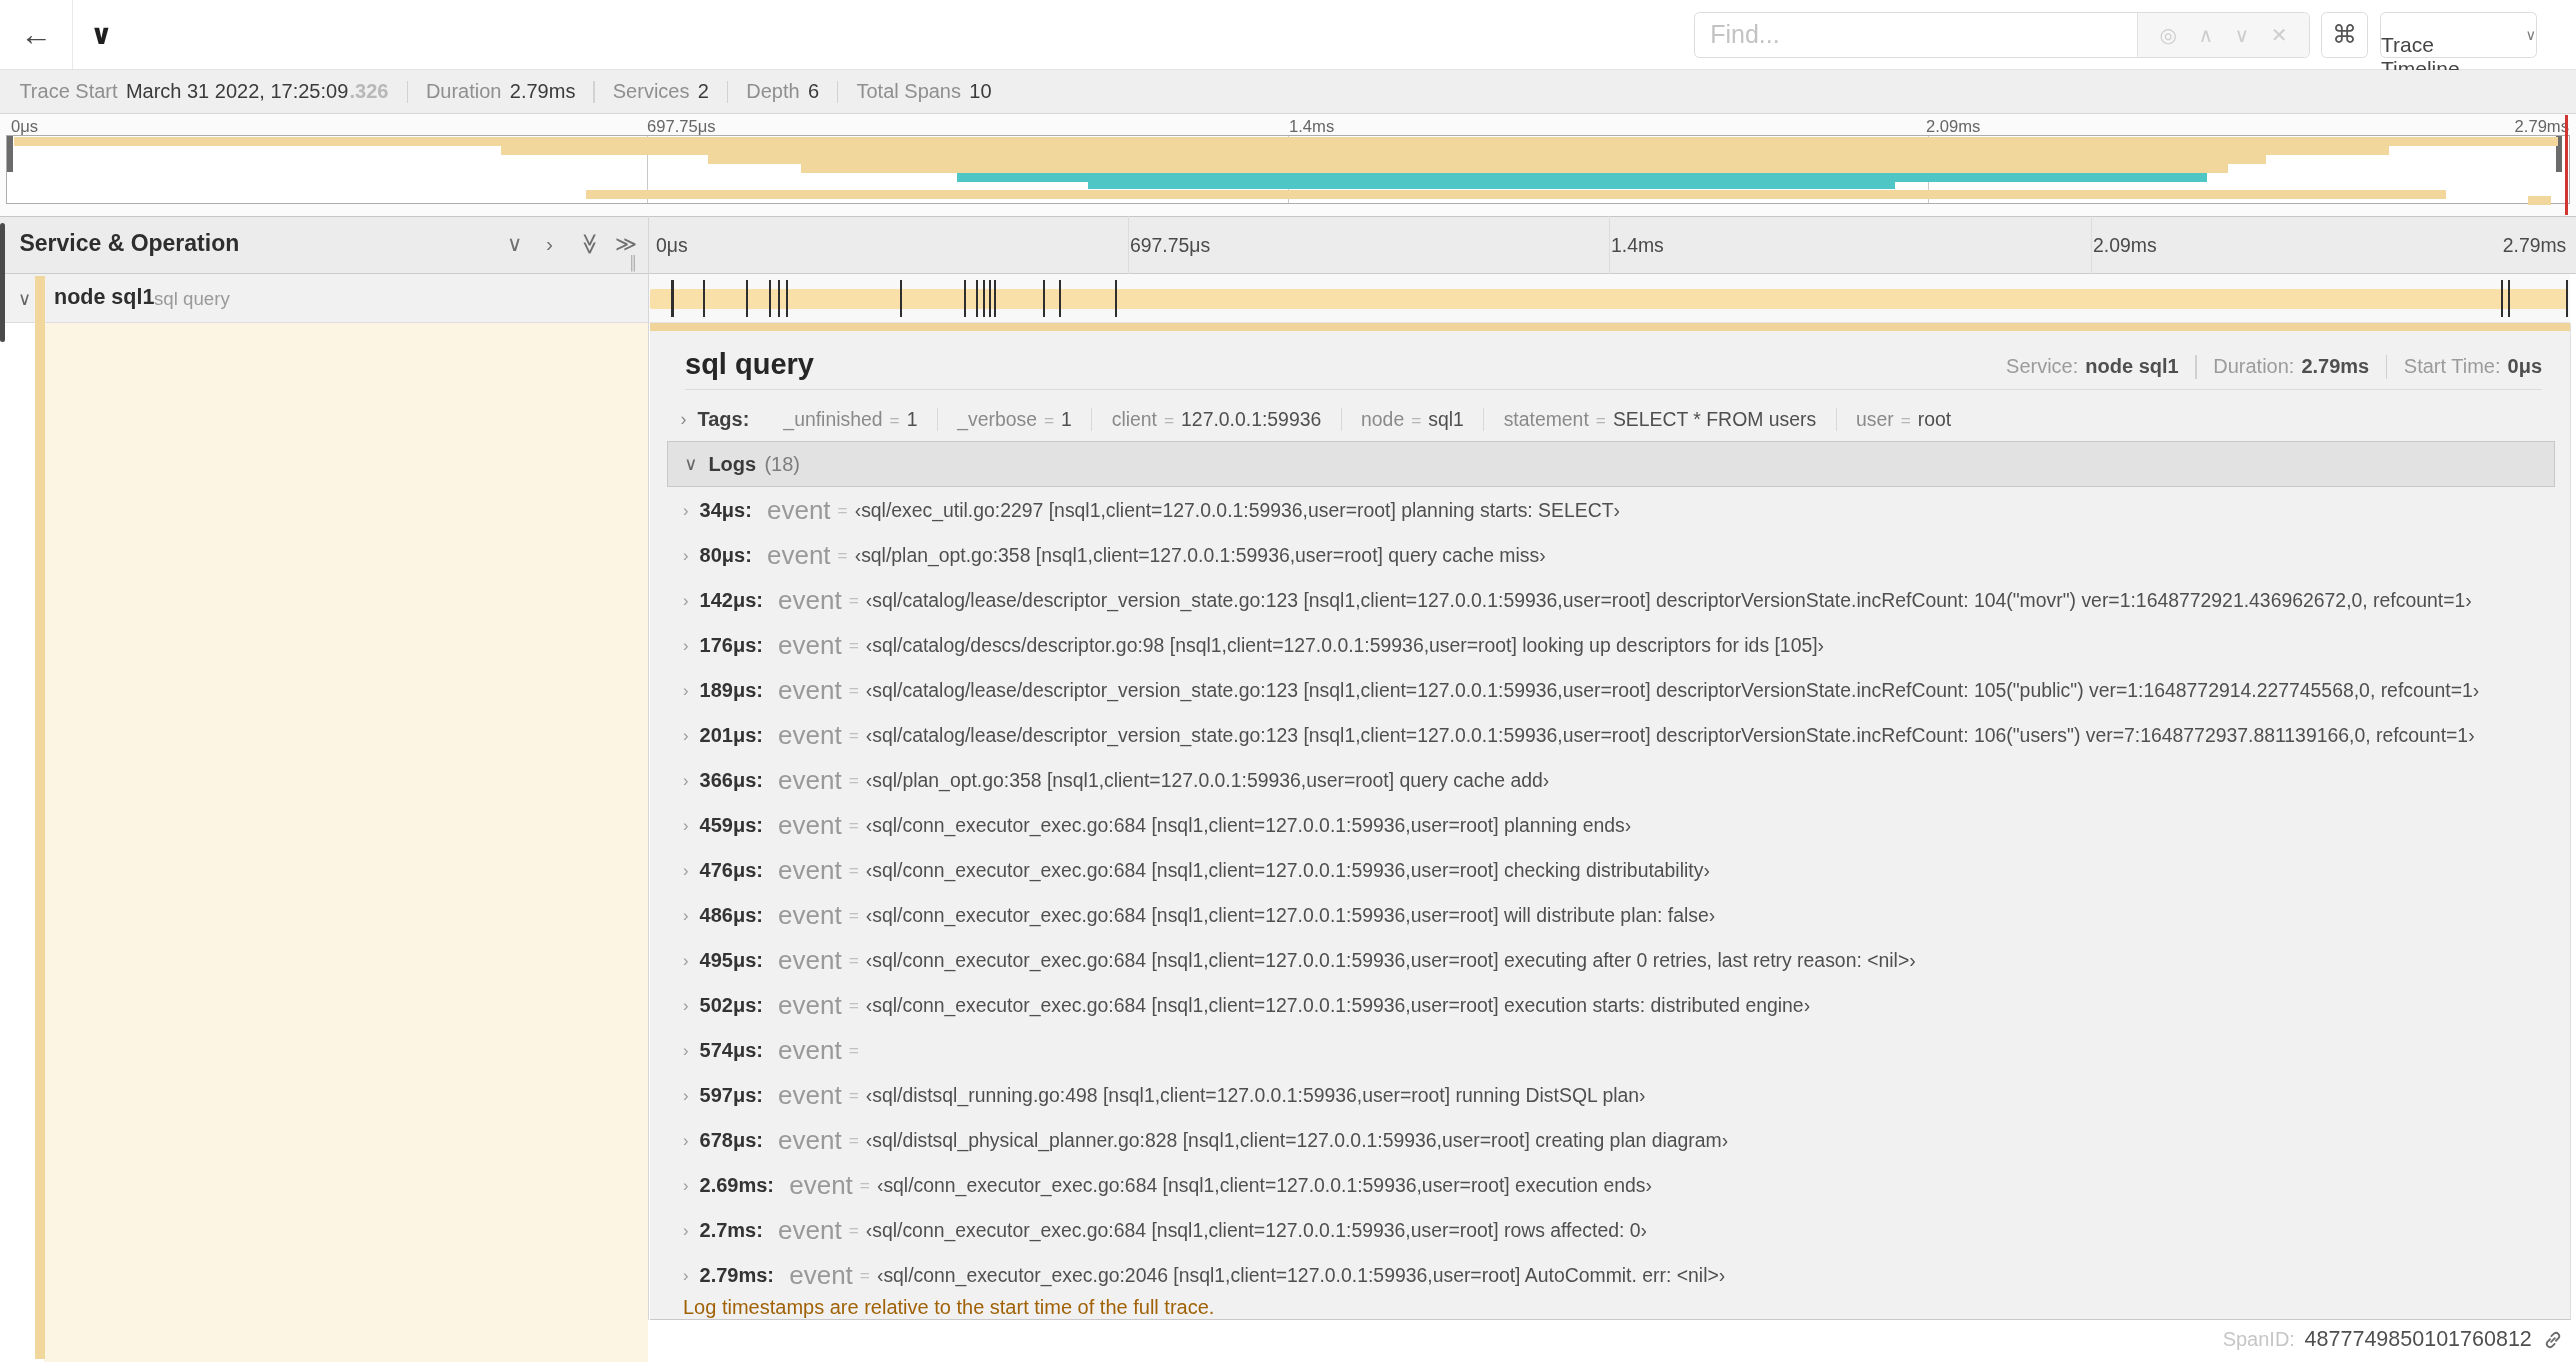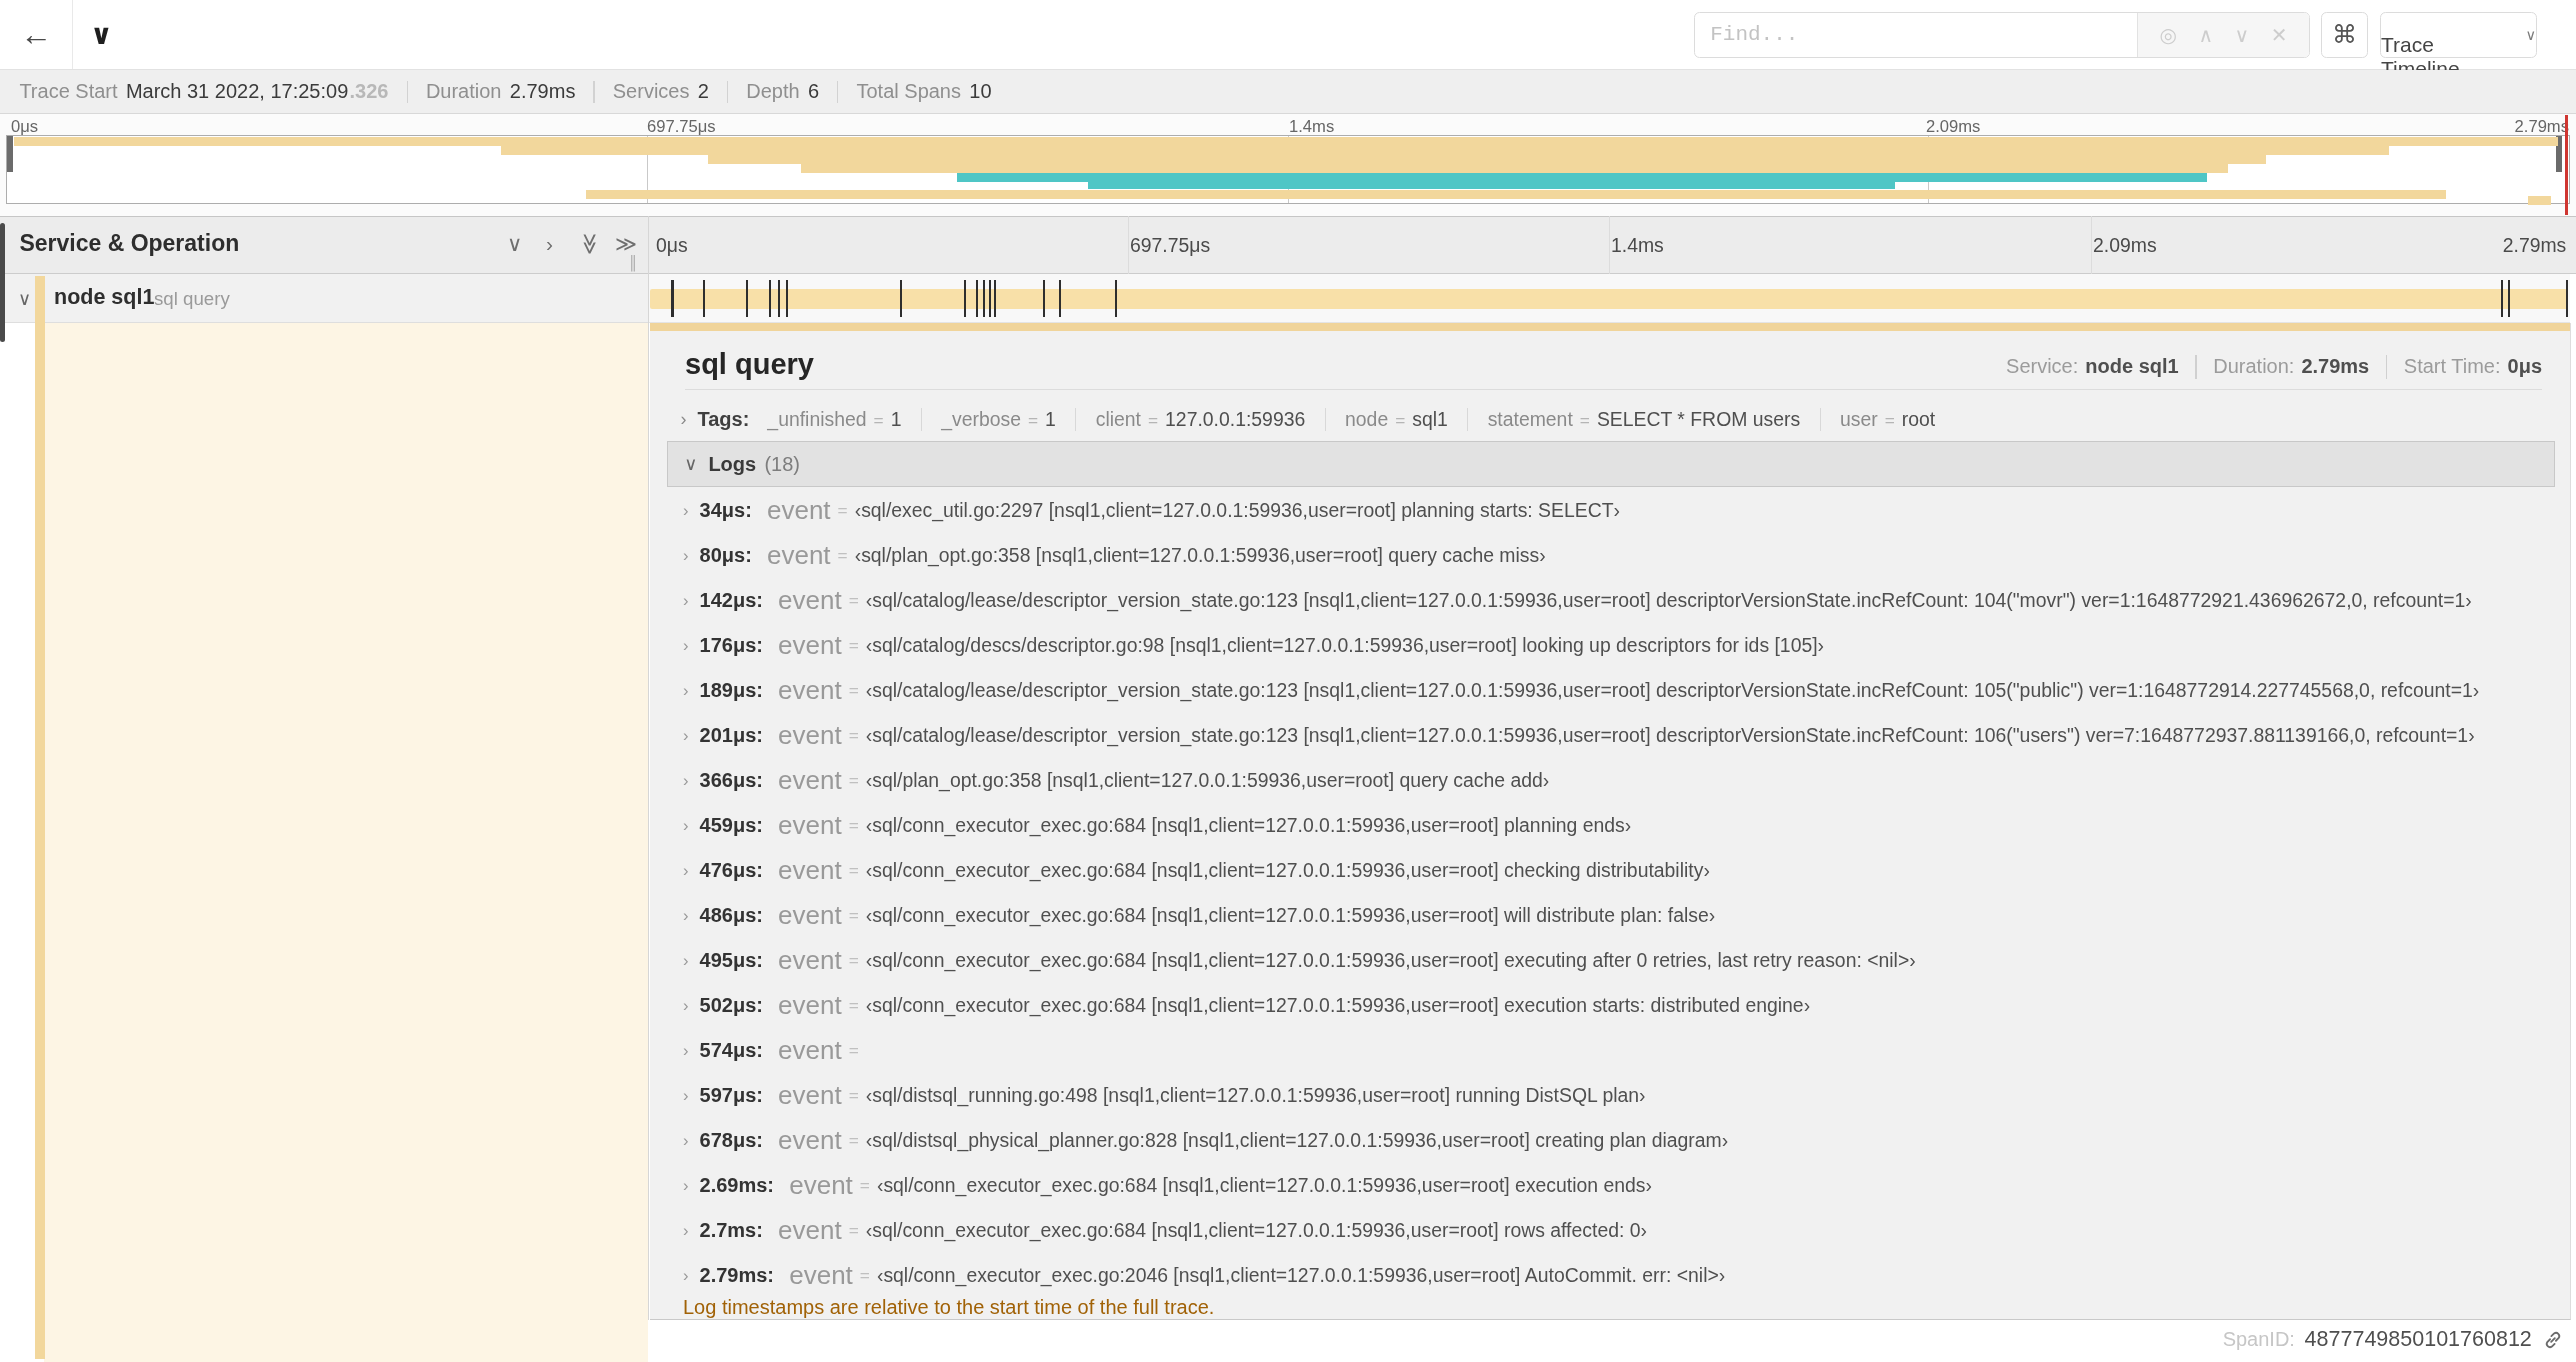--- a/index.html
+++ b/index.html
@@ -7,21 +7,21 @@
   #app { position:relative; width:2576px; height:1363px; background:#fff; overflow:hidden; }
 
   
   .topnav { position:absolute; left:0; top:0; width:2576px; height:70px; background:#fff; border-bottom:0.7px solid #e2e2e2; }
   .back-btn { position:absolute; left:0; top:0; width:73px; height:69px; border-right:0.7px solid #e9e9e9; display:flex; align-items:center; justify-content:center; font-size:32px; color:#4a4a4a; cursor:pointer; }
   .title-caret { position:absolute; left:90px; top:0; height:69px; display:flex; align-items:center; font-size:28px; font-weight:bold; color:#1f1f1f; }
   .trace-title-wrap { position:absolute; left:136px; top:0; height:69px; display:flex; align-items:center; }
   .trace-title { font-size:30.5px; font-weight:bold; color:#151515; letter-spacing:0.3px; }
   .trace-id { font-size:29px; color:#bcbcbc; margin-left:15.2px; }
   .find-wrap { position:absolute; left:1694px; top:11.8px; width:616px; height:46px; border:1.4px solid #dcdcdc; border-radius:5.5px; background:#fff; display:flex; overflow:hidden; }
-  .find-input { flex:1; border:0; outline:none; padding-left:15.2px; font-size:21px; color:#3b82f6; font-family:Liberation Mono, monospace; background:transparent; }
+  .find-input { flex:1; border:0; outline:none; padding-left:15.2px; font-size:25px; color:#3b82f6; font-family:Liberation Sans, sans-serif; background:transparent; }
   .find-input::placeholder { color:#c3c3c3; }
   .find-suffix { width:172px; background:#f6f6f6; border-left:1.4px solid #e2e2e2; display:flex; align-items:center; justify-content:space-evenly; }
   .find-suffix .ic { font-size:20px; color:#cdcdcd; }
   .kbd-btn { position:absolute; left:2321px; top:11.8px; width:47px; height:46px; border:1.4px solid #dcdcdc; border-radius:5.5px; display:flex; align-items:center; justify-content:center; font-size:25px; color:#555; background:#fff; cursor:pointer; }
   .view-dd { position:absolute; left:2380px; top:11.8px; width:157px; height:46px; border:1.4px solid #dcdcdc; border-radius:5.5px; display:flex; align-items:center; justify-content:center; gap:8.3px; background:#fff; cursor:pointer; }
   .view-dd .lbl { font-size:21px; color:#454545;margin-top:44px; }
   .view-dd .caret { font-size:14.5px; color:#7c7c7c; }
 
   
   .statsbar { position:absolute; left:0; top:70px; width:2576px; height:44px; background:#efefef; border-bottom:0.7px solid #d8d8d8; display:flex; align-items:center; padding:0 19.4px; font-size:20px; }
@@ -70,21 +70,21 @@
   .d-accent { position:absolute; left:0; top:0; width:100%; height:8.3px; background:#f0d49a; }
   .d-title { position:absolute; left:35px; top:25px; font-size:29px; font-weight:bold; color:#262626; }
   .d-meta { position:absolute; right:28px; top:32px; display:flex; align-items:center; }
   .d-meta .k { font-size:20px; color:#9b9b9b; margin-right:7px; }
   .d-meta .v { font-size:20px; font-weight:bold; color:#4f4f4f; }
   .d-meta .sep { width:1.4px; height:23.5px; background:#d0d0d0; margin:0 16.6px; }
   .d-rule { position:absolute; left:35px; right:28px; top:66px; height:1.4px; background:#dcdcdc; }
   .tags-row { position:absolute; left:30.5px; top:78px; height:36px; display:flex; align-items:center; cursor:pointer; }
   .tags-row .caret { font-size:18px; color:#8a8a8a; }
   .tags-row .lbl { font-size:20px; font-weight:bold; color:#3f3f3f; margin-left:11px; margin-right:18px; }
-  .tag-items { display:flex; align-items:center; }
+  .tag-items { display:flex; align-items:center;margin-left:16px; }
   .tag { display:flex; align-items:baseline; padding-right:19.4px; margin-right:19.4px; border-right:1.4px solid #d8d8d8; }
   .tag:last-child { border-right:none; }
   .tag .tk { font-size:19.4px; color:#8a8a8a; }
   .tag .eq { font-size:17.3px; color:#b5b5b5; margin:0 7px; }
   .tag .tv { font-size:19.4px; color:#4f4f4f; }
   .logs-head { position:absolute; left:16.6px; right:15.2px; top:118px; height:46px; background:#e2e2e2; border:0.7px solid #c8c8c8; display:flex; align-items:center; cursor:pointer; }
   .logs-head .caret { font-size:18px; color:#666; margin-left:16.6px; }
   .logs-head .lbl { font-size:20px; font-weight:bold; color:#3a3a3a; margin-left:11px; }
   .logs-head .cnt { font-size:20px; color:#7d7d7d; margin-left:8.3px; }
   .logs-list { position:absolute; left:0; right:0; top:165px; }

